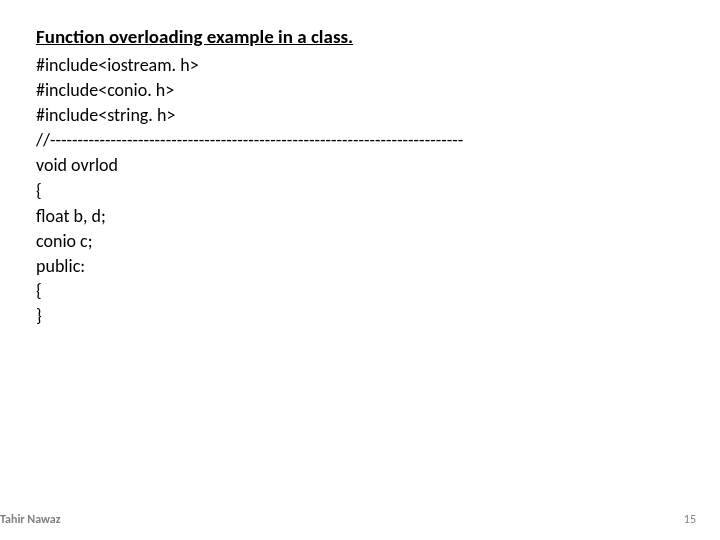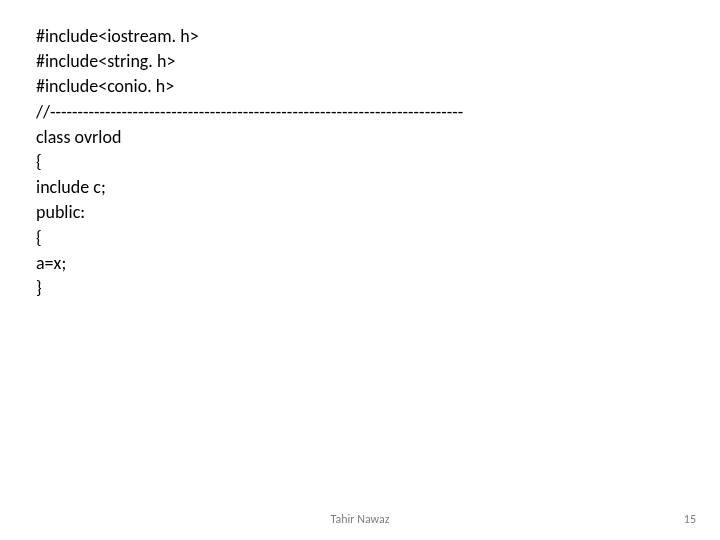--- a/index.html
+++ b/index.html
@@ -29,43 +29,45 @@
   }
   .code-line {
     font-size: 18px;
     line-height: 1.4;
   }
   .footer-center {
     position: absolute;
     bottom: 14px;
     left: 0;
     width: 100%;
-    text-align: center;
+    text-align: left;
     font-size: 12px;
     color: #7f7f7f;
+    font-weight: bold;
   }
   .footer-right {
     position: absolute;
     bottom: 14px;
     right: 24px;
     font-size: 12px;
     color: #7f7f7f;
   }
 </style>
 </head>
 <body>
 
 <div class="slide">
+  <div class="title">Function overloading example in a class.</div>
   <div class="code-line">#include&lt;iostream. h&gt;</div>
+  <div class="code-line">#include&lt;conio. h&gt;</div>
   <div class="code-line">#include&lt;string. h&gt;</div>
-  <div class="code-line">#include&lt;conio. h&gt;</div>
   <div class="code-line">//---------------------------------------------------------------------------</div>
-  <div class="code-line">class ovrlod</div>
+  <div class="code-line">void ovrlod</div>
   <div class="code-line">{</div>
-  <div class="code-line">include c;</div>
+  <div class="code-line">float b, d;</div>
+  <div class="code-line">conio c;</div>
   <div class="code-line">public:</div>
   <div class="code-line">{</div>
-  <div class="code-line">a=x;</div>
   <div class="code-line">}</div>
 
   <div class="footer-center">Tahir Nawaz</div>
   <div class="footer-right">15</div>
 </div>
 
 </body></html>

